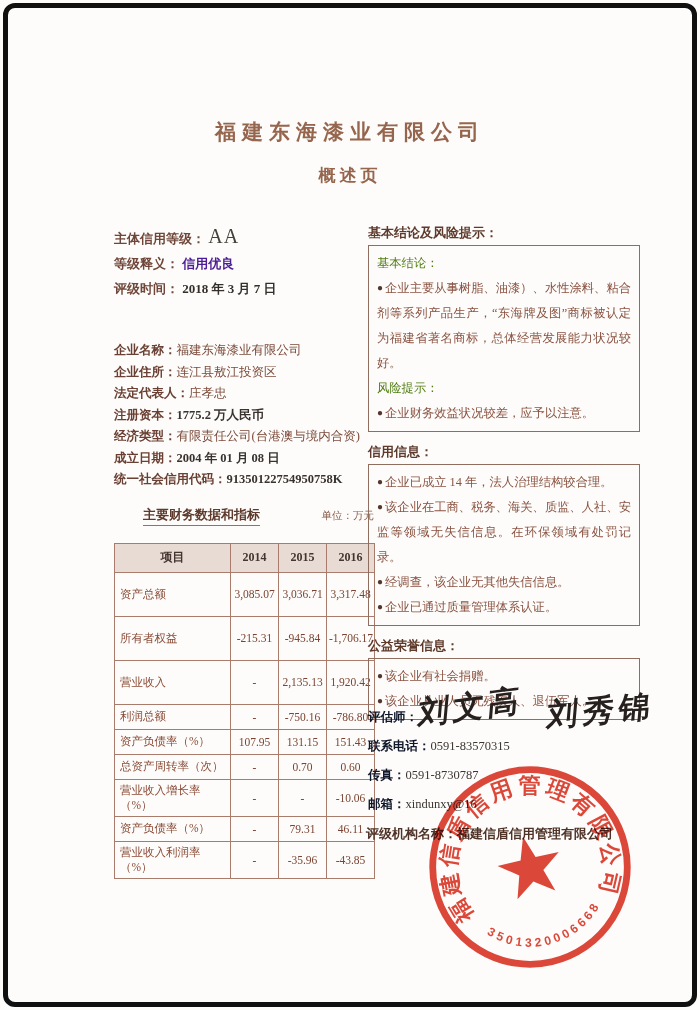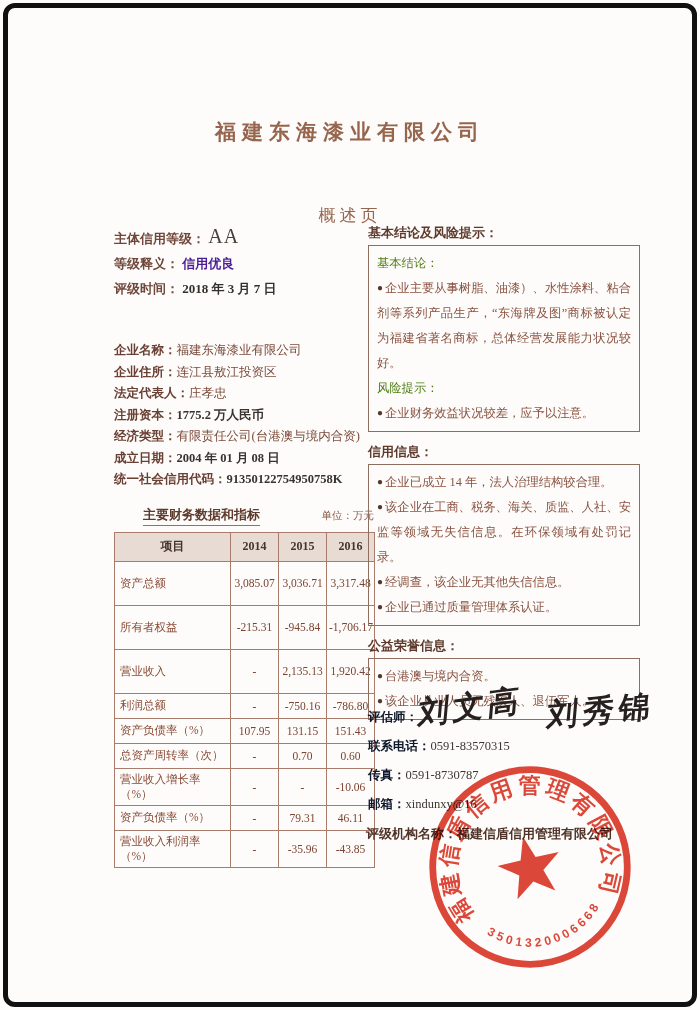--- a/index.html
+++ b/index.html
@@ -4,37 +4,37 @@
 <style>
   html,body{margin:0;padding:0;background:#e8e6e2;}
   .scan{position:relative;width:700px;height:1010px;background:#fdfcfa;overflow:hidden;
         font-family:"Liberation Serif","DejaVu Serif",serif;}
   .frame{position:absolute;inset:3px;border:5px solid #101010;border-radius:12px;pointer-events:none;}
 
   
   .doc-title{position:absolute;top:118px;left:0;width:100%;text-align:center;
              font-size:21px;font-weight:bold;letter-spacing:6px;color:#96654d;}
   .doc-subtitle{position:absolute;top:164px;left:0;width:100%;text-align:center;
-                font-size:17px;font-weight:normal;letter-spacing:4px;color:#96654d;margin-top:40px;}
+                font-size:17px;font-weight:bold;letter-spacing:4px;color:#96654d;}
 
   
   .left-col{position:absolute;left:114px;top:224px;width:260px;}
   .rating-line{font-size:13px;line-height:25px;color:#6f4639;font-weight:bold;}
   .rating-line .val{font-weight:bold;color:#4c1d95;}
   .grade-val{font-size:20px;color:#45403a;font-weight:normal;letter-spacing:1px;}
   .date-val{color:#332f2b;}
   .company{margin-top:39px;font-size:12.5px;line-height:21.5px;color:#7b4a3a;}
   .company .lbl{font-weight:bold;color:#6b4034;}
   .company .dark{color:#38332f;font-weight:bold;}
 
   .fin{margin-top:15px;}
   .fin-head{display:flex;justify-content:space-between;align-items:baseline;margin-left:29px;}
   .fin-title{font-size:13px;font-weight:bold;color:#5e3a2c;border-bottom:1px solid #9a6f5c;padding-bottom:1px;}
   .fin-unit{font-size:10.5px;color:#8a5a47;}
-  table.fin-table{width:260px;border-collapse:collapse;margin-top:6px;font-size:11.5px;table-layout:fixed;}
+  table.fin-table{width:260px;border-collapse:collapse;margin-top:17px;font-size:11.5px;table-layout:fixed;}
   .fin-table th,.fin-table td{border:1px solid #a87b6b;padding:3px 2px;}
   .fin-table th{background:#e8dbd4;color:#443530;font-weight:bold;font-size:12px;height:22px;}
   .fin-table col.c-item{width:116px;}
   .fin-table col.c-y{width:48px;}
   .fin-table td.item{text-align:left;padding-left:5px;color:#8a4a36;}
   .fin-table td.num{text-align:center;color:#7b4331;word-break:keep-all;}
   .fin-table tr.tall{height:44px;}
   .fin-table tr.short{height:25px;}
 
   
@@ -203,21 +203,21 @@
     <div class="r-heading">信用信息：</div>
     <div class="box">
       <div class="bullet">企业已成立 14 年，法人治理结构较合理。</div>
       <div class="bullet">该企业在工商、税务、海关、质监、人社、安监等领域无失信信息。在环保领域有处罚记录。</div>
       <div class="bullet">经调查，该企业无其他失信信息。</div>
       <div class="bullet">企业已通过质量管理体系认证。</div>
     </div>
 
     <div class="r-heading">公益荣誉信息：</div>
     <div class="box">
-      <div class="bullet">台港澳与境内合资。</div>
+      <div class="bullet">该企业有社会捐赠。</div>
       <div class="bullet">该企业从业人员无残疾人、退伍军人。</div>
     </div>
   </div>
 
   <div class="footer">
     <div>
       <span class="lbl">评估师：</span>
     </div>
     <div>
       <span class="lbl">联系电话：</span><span class="val">0591-83570315</span>

